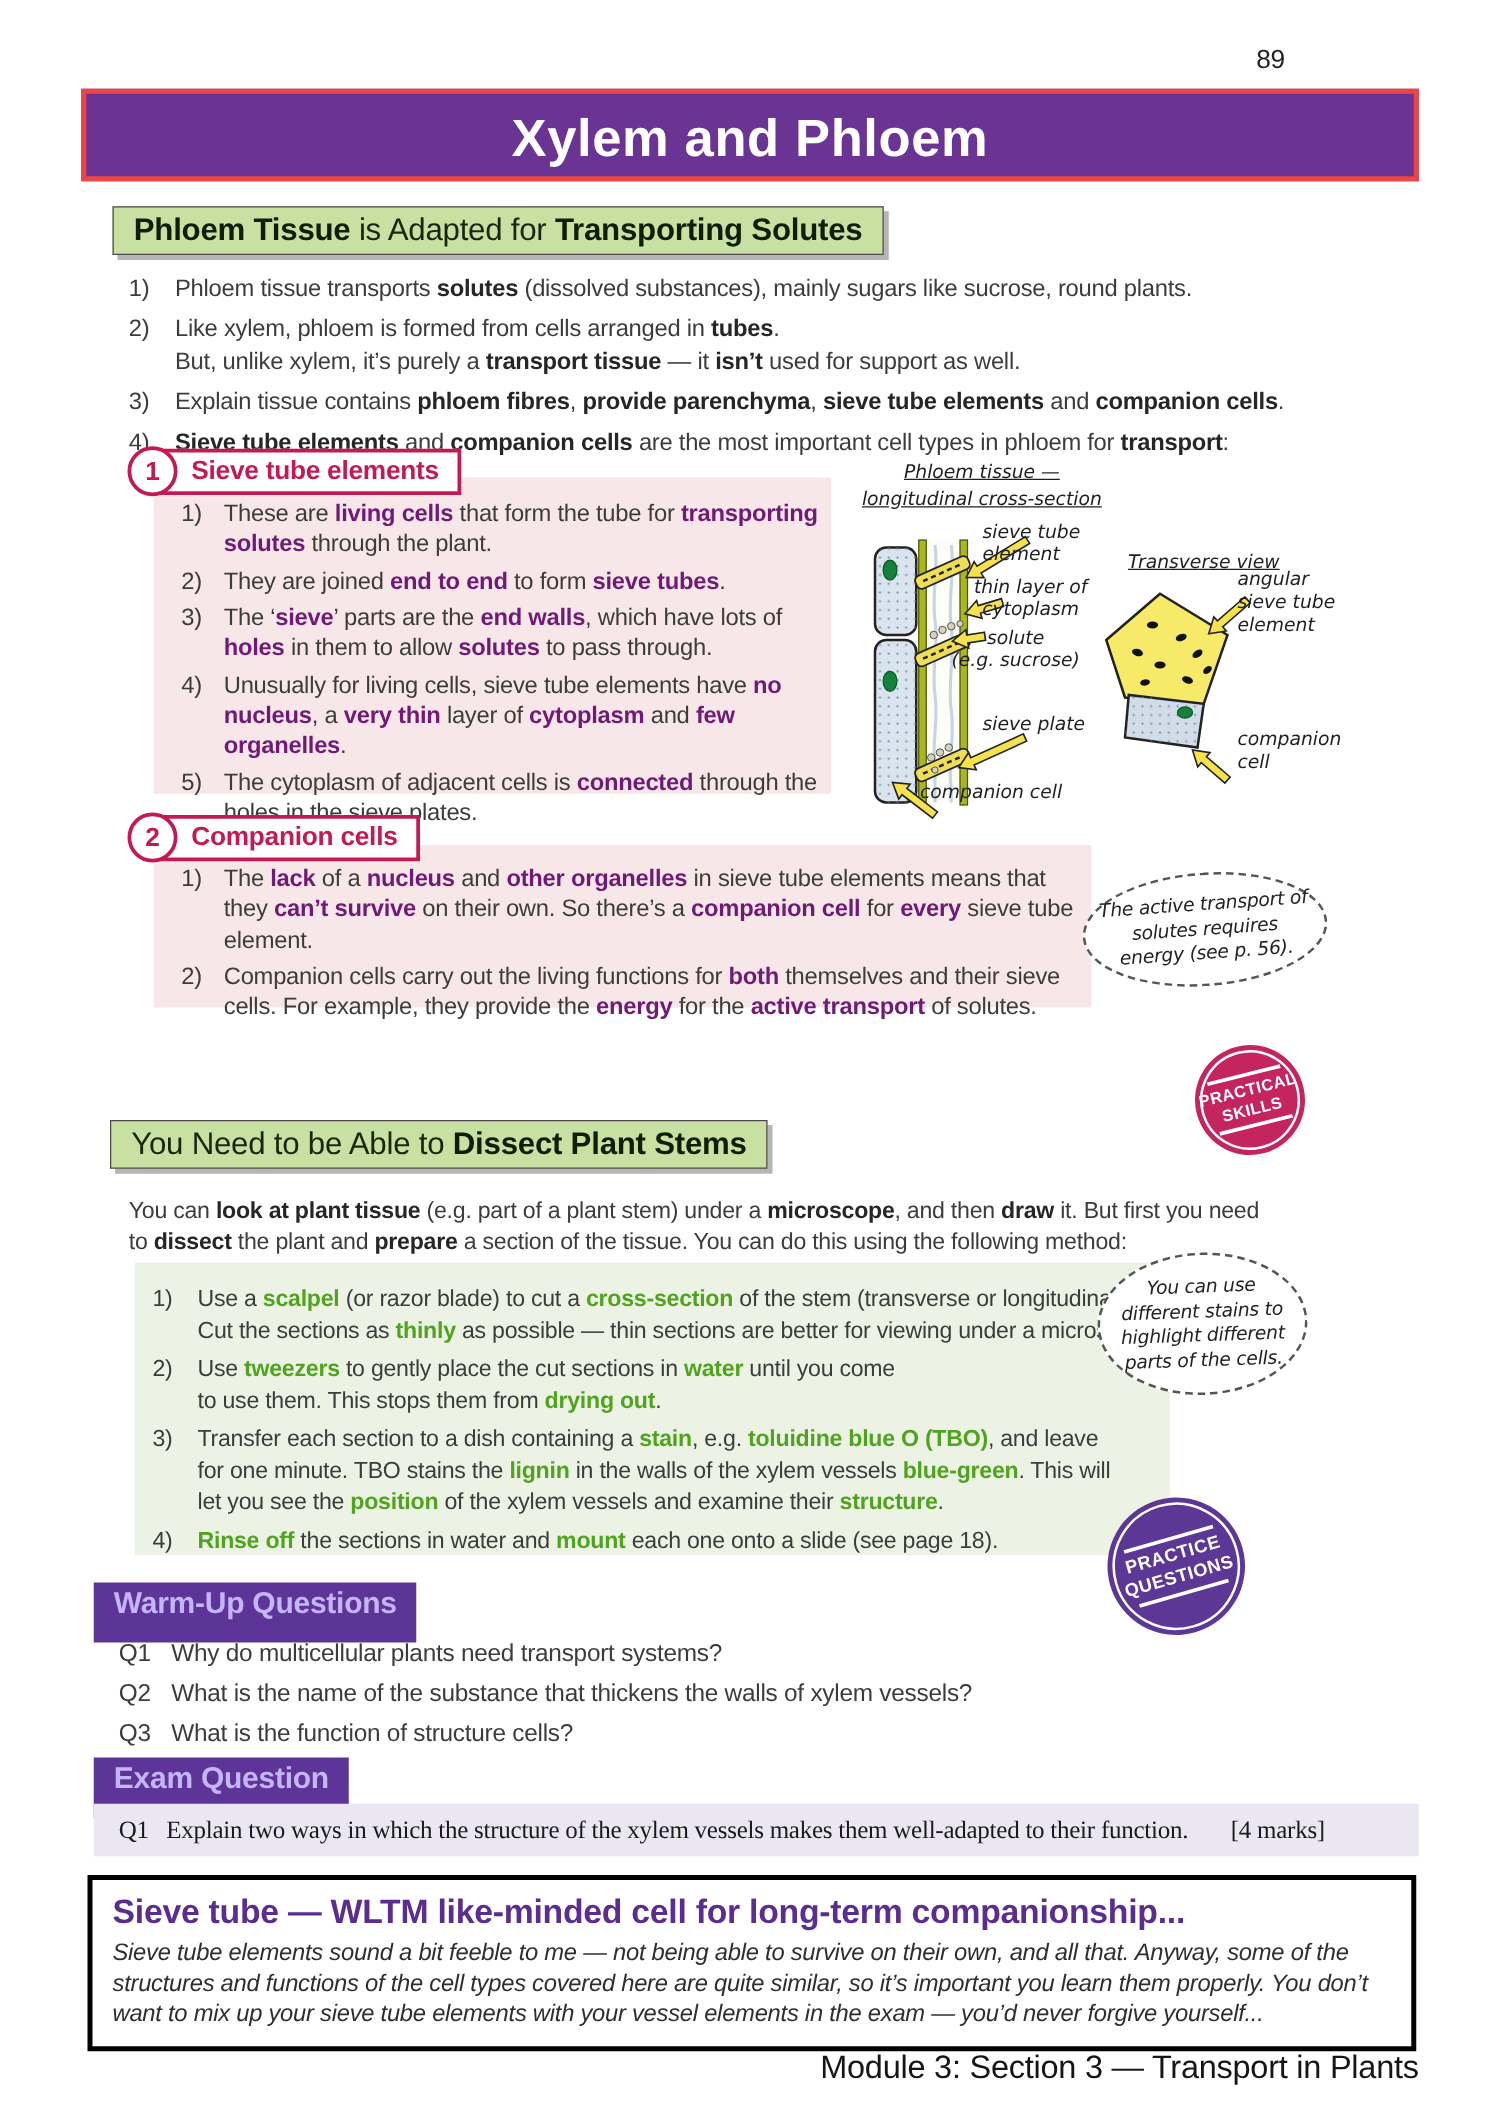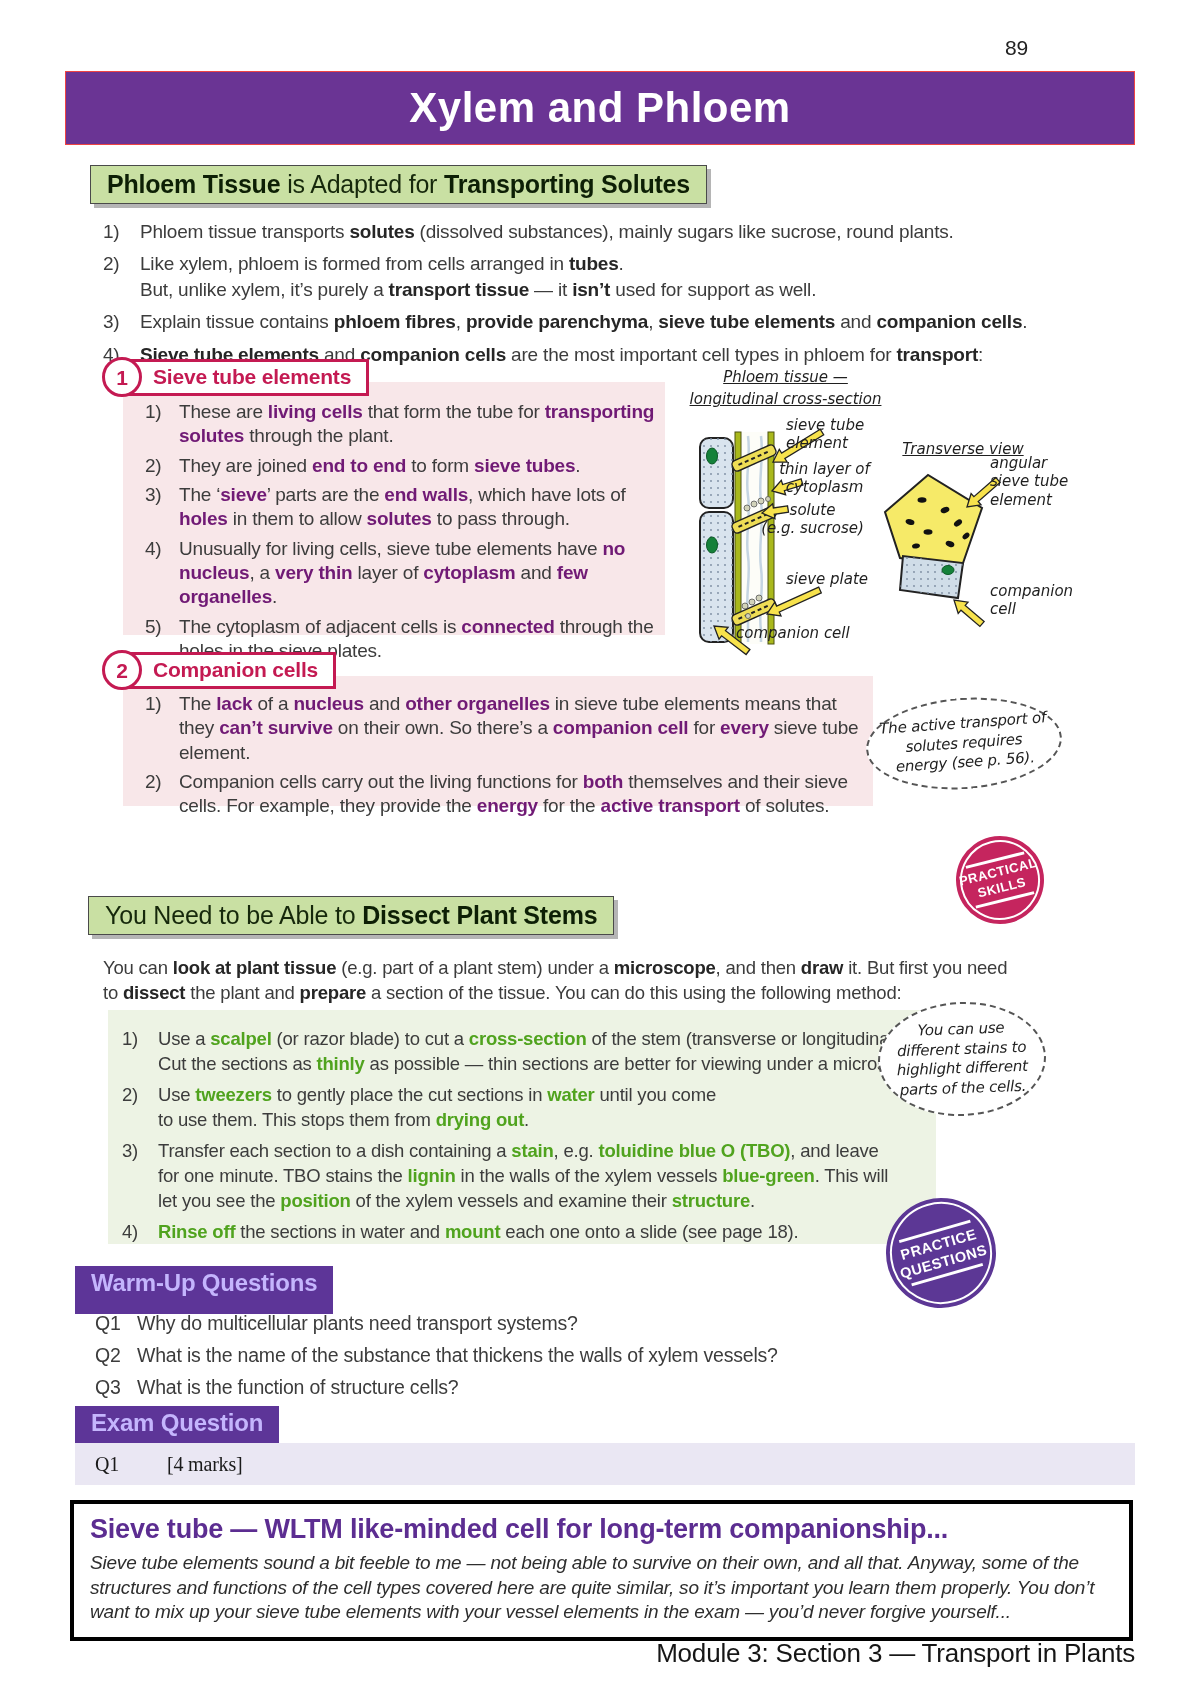--- a/index.html
+++ b/index.html
@@ -6,21 +6,21 @@
   #page{position:relative;width:1200px;height:1697px;background:#fff;overflow:hidden;
         font-family:"Liberation Sans",sans-serif;color:#3c3c3c;letter-spacing:-0.2px;}
 
   .abs{position:absolute;}
 
   
   .page-num{left:1005px;top:36px;font-size:21px;color:#222;}
 
   
   .title-banner{left:65px;top:71px;width:1070px;height:74px;background:#6a3494;
-    border:1px solid #ef4444;box-sizing:border-box;text-align:center;line-height:72px;
+    border:4px solid #ef4444;box-sizing:border-box;text-align:center;line-height:72px;
     color:#fff;font-size:42px;font-weight:bold;letter-spacing:0.5px;}
 
   
   .g-head{background:#c9e0a3;border:1px solid #4a4a4a;box-shadow:4px 4px 0 rgba(90,90,90,.45);
     padding:4px 16px;font-size:25px;color:#16280b;display:inline-block;white-space:nowrap;}
   .g-head .seg-b{color:#0d1f05;}
 
   
   .li{display:flex;margin-bottom:7px;}
   .li .n{flex:none;width:37px;}
@@ -334,20 +334,21 @@
         <div>QUESTIONS</div>
       </div>
     <div class="chord"></div>
   </div>
 
   <div class="abs" style="left:75px;top:1406px;">
     <div class="p-banner">Exam Question</div>
   </div>
   <div class="abs exam-row" style="left:75px;top:1443px;width:1060px;height:42px;">
     <span class="qn">Q1</span>
+    <span>Explain two ways in which the structure of the xylem vessels makes them well-adapted to their function.</span>
     <span class="marks">[4 marks]</span>
   </div>
 
   <div class="abs joke-box" style="left:70px;top:1500px;width:1063px;">
     <div class="joke-title">Sieve tube — WLTM like-minded cell for long-term companionship...</div>
     <div class="joke-text">Sieve tube elements sound a bit feeble to me — not being able to survive on their own, and all that.  Anyway, some of the structures and functions of the cell types covered here are quite similar, so it’s important you learn them properly.  You don’t want to mix up your sieve tube elements with your vessel elements in the exam — you’d never forgive yourself...</div>
   </div>
 
   <div class="abs footer" style="right:65px;top:1638px;">Module 3: Section 3 — Transport in Plants</div>
 

